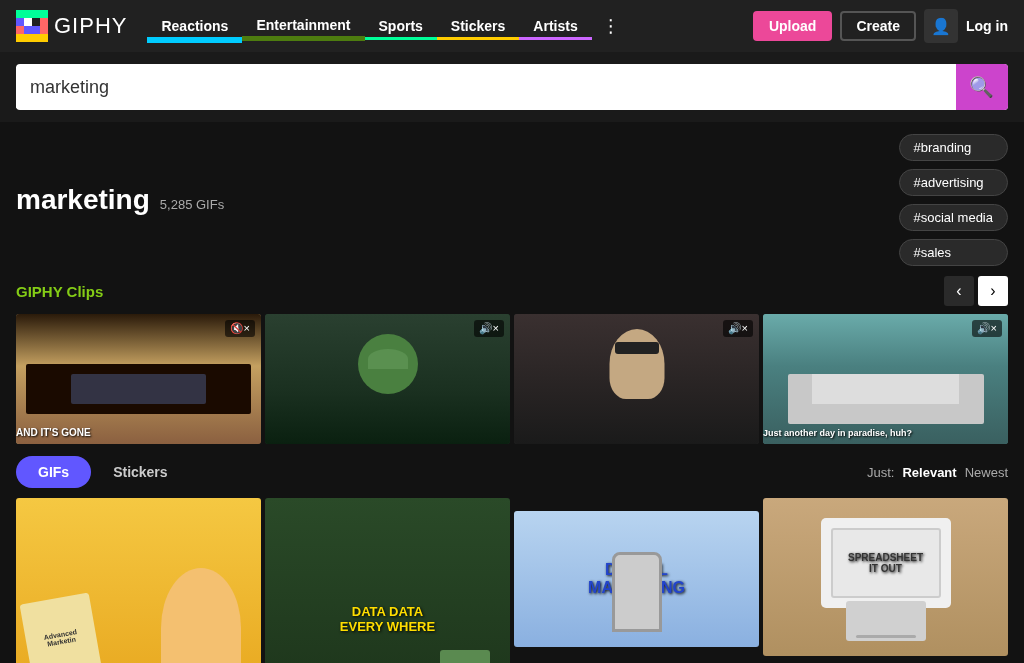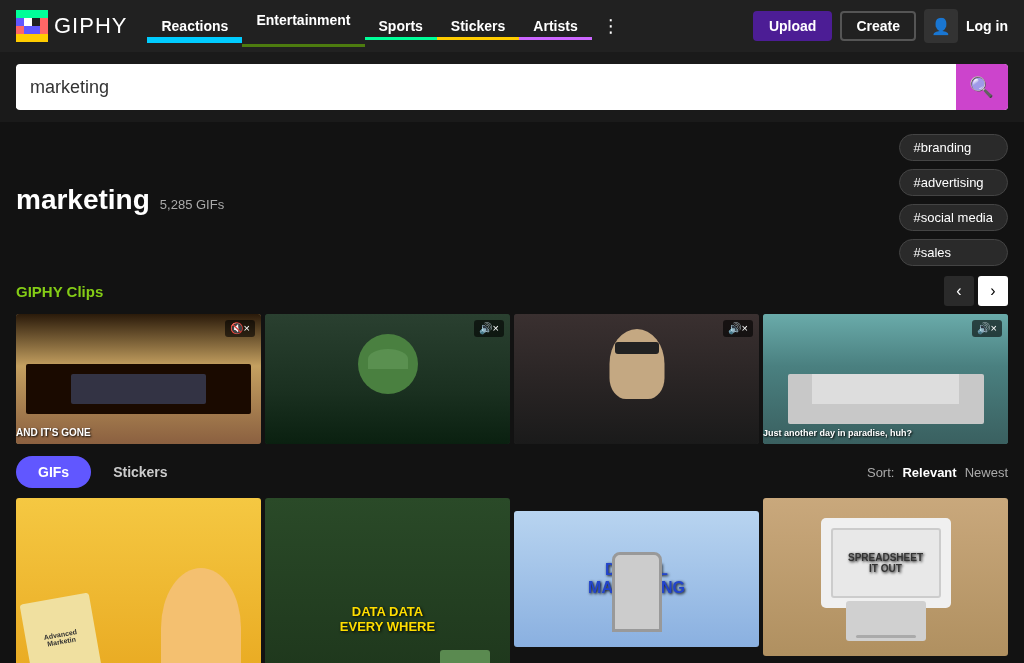--- a/index.html
+++ b/index.html
@@ -61,21 +61,21 @@
       padding: 6px 10px;
       cursor: pointer;
     }
     #header-actions {
       display: flex;
       align-items: center;
       gap: 8px;
       margin-left: auto;
     }
     #upload-btn {
-      background: #4c1d95;
+      background: #ec4899;
       color: #fff;
       border: none;
       border-radius: 4px;
       padding: 7px 16px;
       font-size: 14px;
       font-weight: 700;
       cursor: pointer;
     }
     #create-btn {
       background: #212121;
@@ -332,21 +332,21 @@
       <rect x="8" y="8" width="8" height="8" fill="#fff"></rect>
       <rect x="8" y="24" width="24" height="8" fill="#ffcc00"></rect>
       <rect x="24" y="8" width="8" height="16" fill="#ff6666"></rect>
       <rect x="8" y="16" width="16" height="8" fill="#6157ff"></rect>
     </svg>
     <span id="logo-text">GIPHY</span>
   </div>
 
   <nav id="nav">
     <span class="nav-item active" id="nav-reactions" style="border-bottom: 3px solid #00ccff; padding-bottom: 3px;">Reactions</span>
-    <span class="nav-item" id="nav-entertainment" style="border-bottom: 3px solid #4d7c0f; padding-bottom: 16px;">Entertainment</span>
+    <span class="nav-item" id="nav-entertainment" style="border-bottom: 5px solid #4d7c0f; padding-bottom: 3px;">Entertainment</span>
     <span class="nav-item" id="nav-sports" style="border-bottom: 3px solid #00ff99; padding-bottom: 3px;">Sports</span>
     <span class="nav-item" id="nav-stickers" style="border-bottom: 3px solid #ffcc00; padding-bottom: 3px;">Stickers</span>
     <span class="nav-item" id="nav-artists" style="border-bottom: 3px solid #cc66ff; padding-bottom: 3px;">Artists</span>
     <span id="nav-more">⋮</span>
   </nav>
 
   <div id="header-actions">
     <button id="upload-btn">Upload</button>
     <button id="create-btn">Create</button>
     <button id="user-icon-btn">
@@ -425,21 +425,21 @@
     </div>
   </div>
 
   <div id="gifs-section">
     <div id="gifs-tabs-row">
       <div id="gifs-tabs">
         <button class="gif-tab active">GIFs</button>
         <button class="gif-tab inactive">Stickers</button>
       </div>
       <div id="sort-row">
-        <span id="sort-label">Sort:</span>
+        <span id="sort-label">Just:</span>
         <span class="sort-option active">Relevant</span>
         <span class="sort-option">Newest</span>
       </div>
     </div>
 
     <div id="gifs-grid">
 
       <div class="gif-item" style="height: 190px; background: linear-gradient(180deg, #f5c842 0%, #e8a820 100%);">
         <div style="position:absolute;bottom:10px;left:10px;width:70px;height:80px;background:#f0e0a0;border-radius:3px;transform:rotate(-10deg);display:flex;align-items:center;justify-content:center;font-size:7px;font-weight:700;color:#333;text-align:center;padding:3px;">Advanced<br>Marketin</div>
         <div style="position:absolute;bottom:0;right:20px;width:80px;height:120px;background:#f4c070;border-radius:50% 50% 0 0;"></div>

